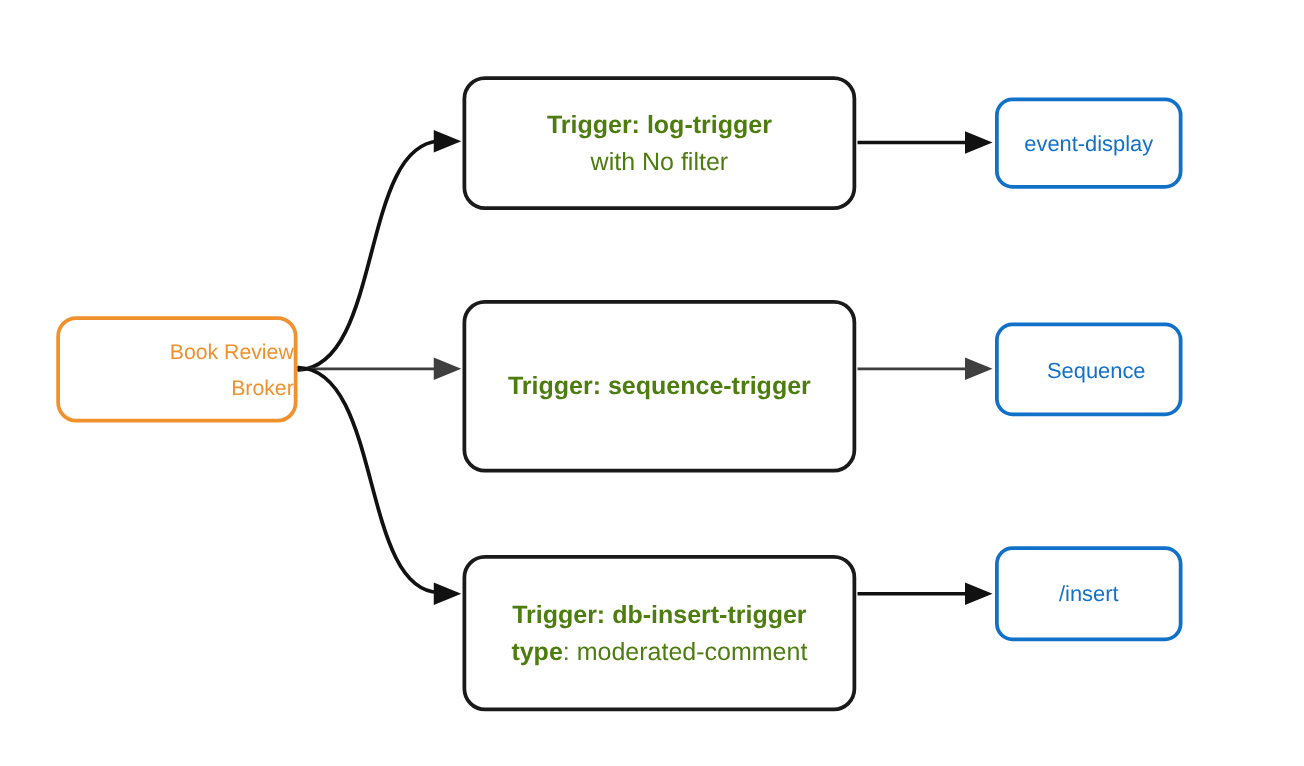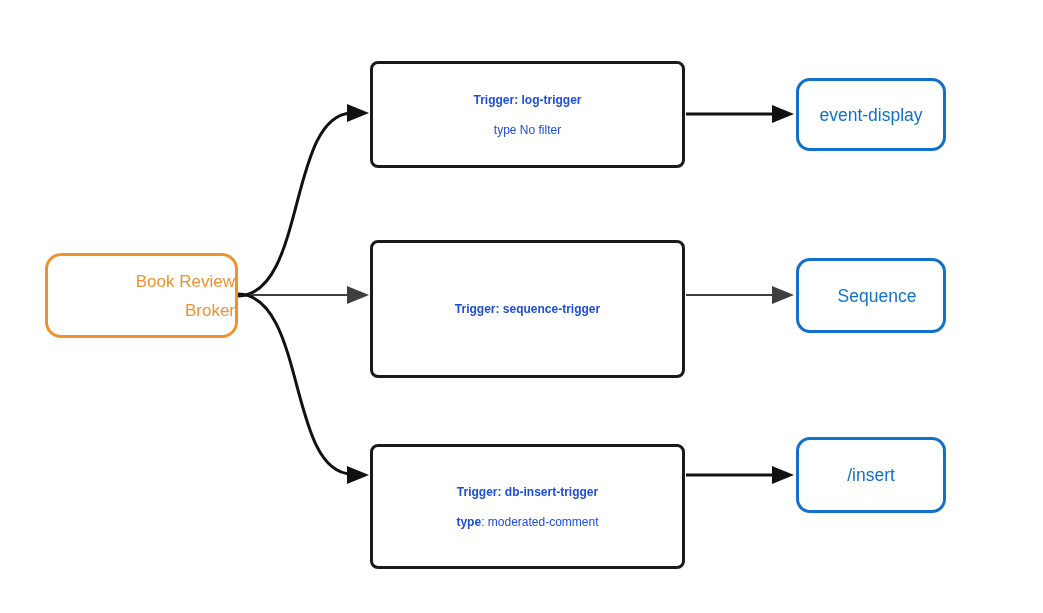--- a/index.html
+++ b/index.html
@@ -35,23 +35,23 @@
     width: 193px; height: 85px;
     border: 3px solid #F0912D;
     border-radius: 16px;
     color: #F0912D;
     font-size: 17px;
     line-height: 29px;
     align-items: flex-end;
   }
   .trigger-node {
     border: 3px solid #1A1A1A;
-    border-radius: 8px;
-    color: #1d4ed8;
-    font-size: 12px;
+    border-radius: 18px;
+    color: #4d7c0f;
+    font-size: 20px;
     line-height: 30px;
   }
   .trigger-1 { left: 370px; top: 61px;  width: 315px; height: 107px; }
   .trigger-2 { left: 370px; top: 240px; width: 315px; height: 138px; gap: 39px; }
   .trigger-3 { left: 370px; top: 412px; width: 315px; height: 125px; margin-top: 32px; }
   .sink-node {
     border: 3px solid #1171C9;
     border-radius: 14px;
     color: #1171C9;
     font-size: 17.5px;
@@ -91,21 +91,21 @@
     <polygon points="794,475 772,466 772,484" fill="#111111"></polygon>
   </svg>
 
   <div class="node broker-node">
     <div class="line">Book Review</div>
     <div class="line">Broker</div>
   </div>
 
   <div class="node trigger-node trigger-1">
     <div class="line b">Trigger: log-trigger</div>
-    <div class="line">type No filter</div>
+    <div class="line">with No filter</div>
   </div>
 
   <div class="node trigger-node trigger-2">
     <div class="line b">Trigger: sequence-trigger</div>
   </div>
 
   <div class="node trigger-node trigger-3">
     <div class="line b">Trigger: db-insert-trigger</div>
     <div class="line"><span class="b">type</span><span>: moderated-comment</span></div>
   </div>

